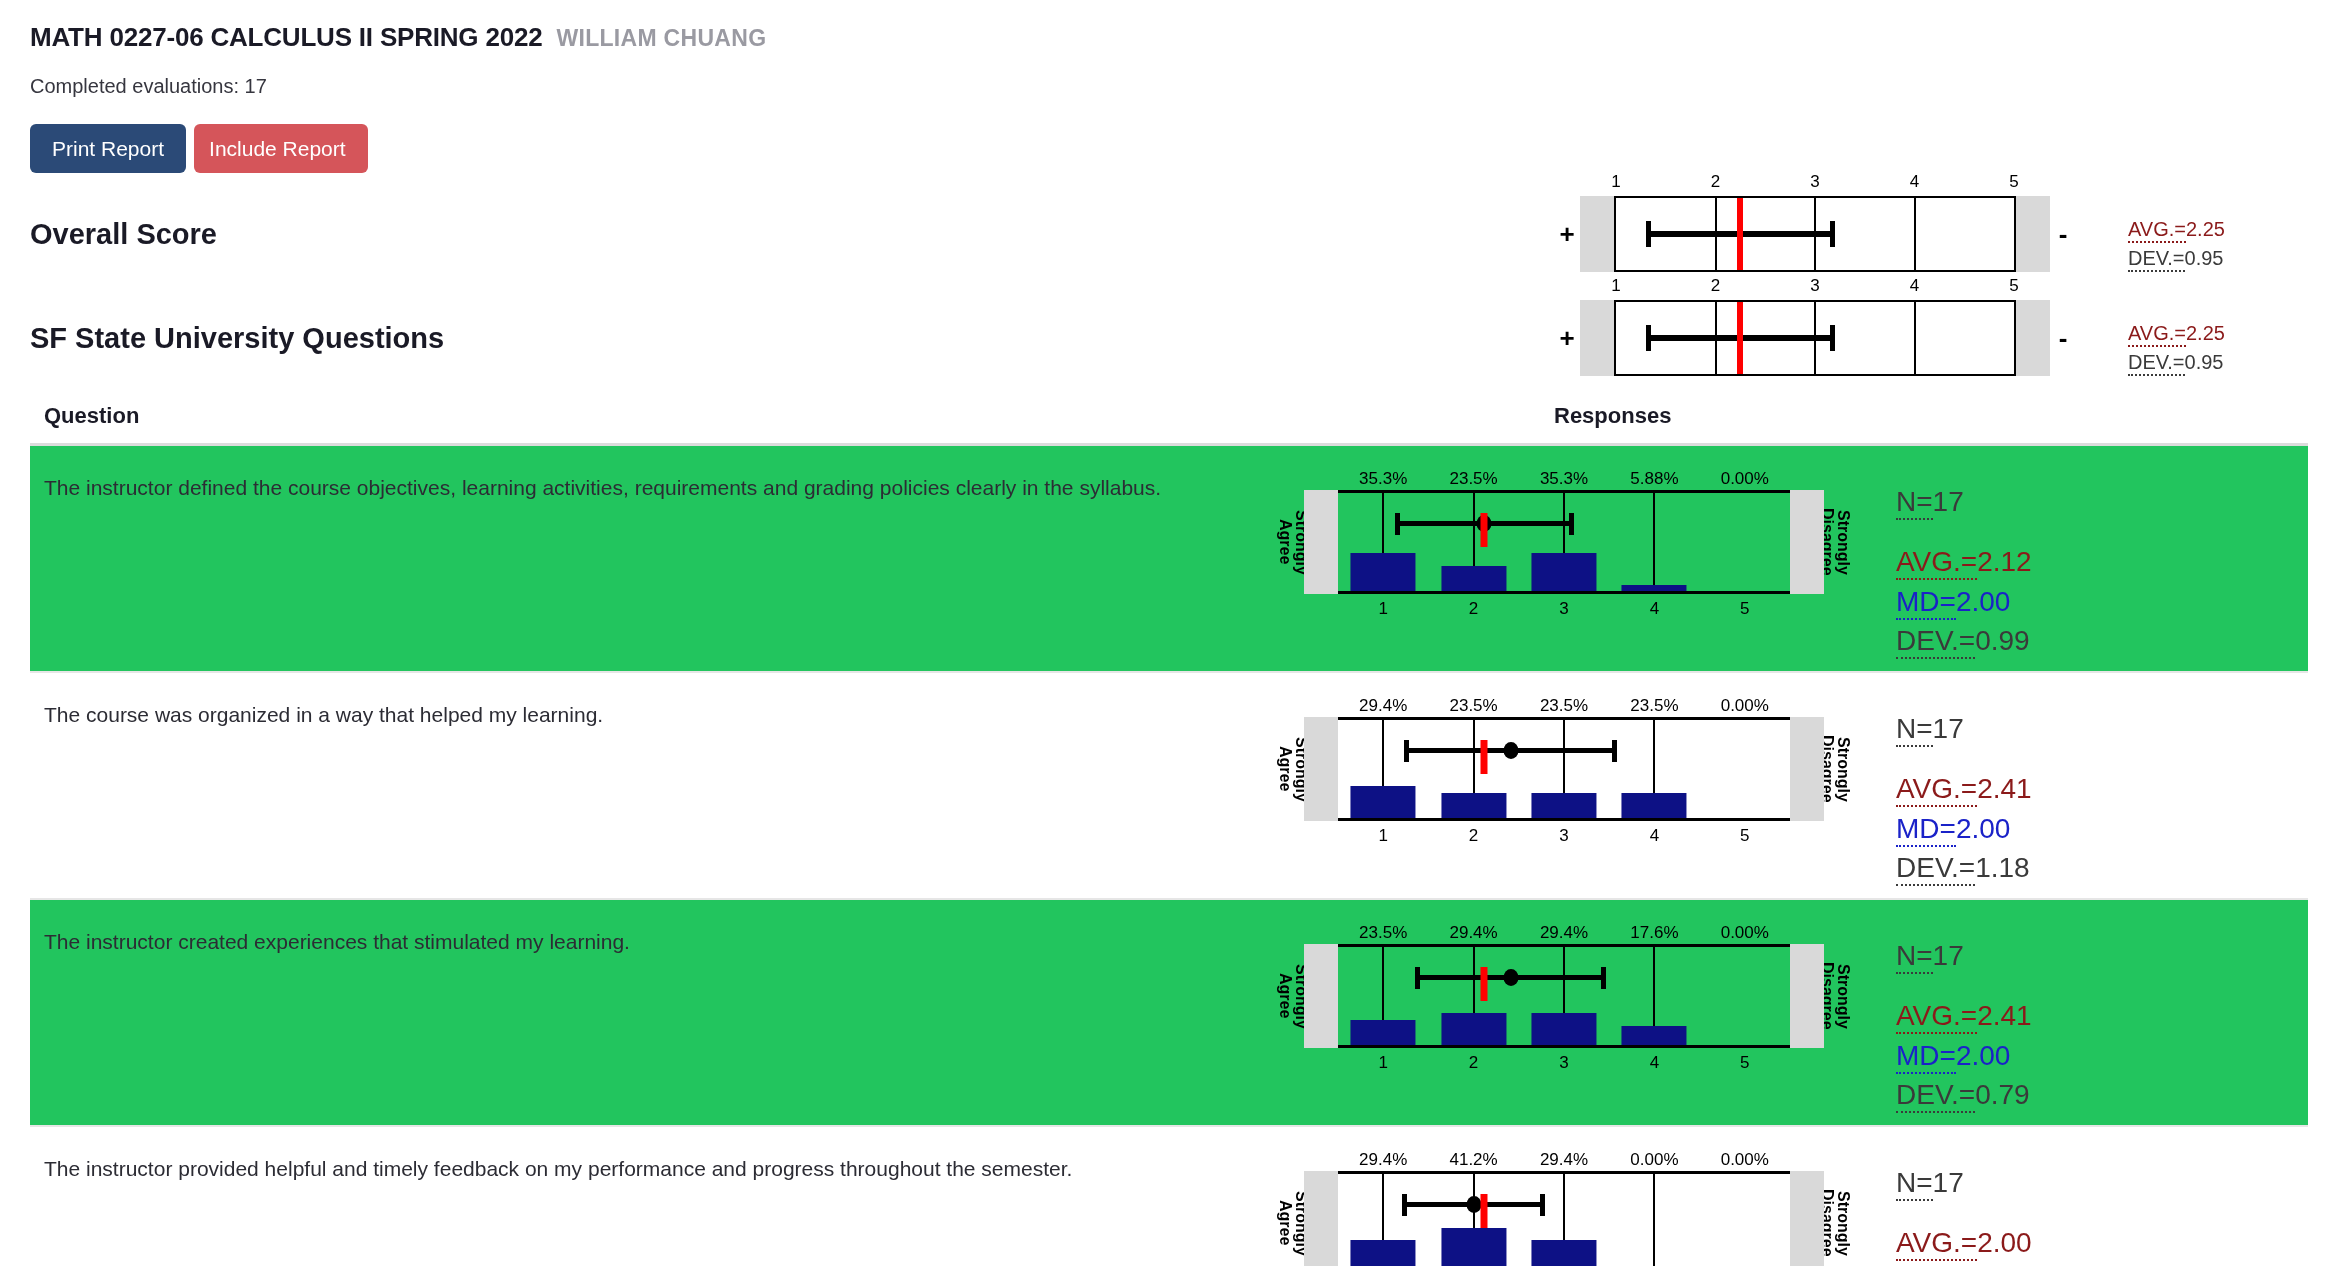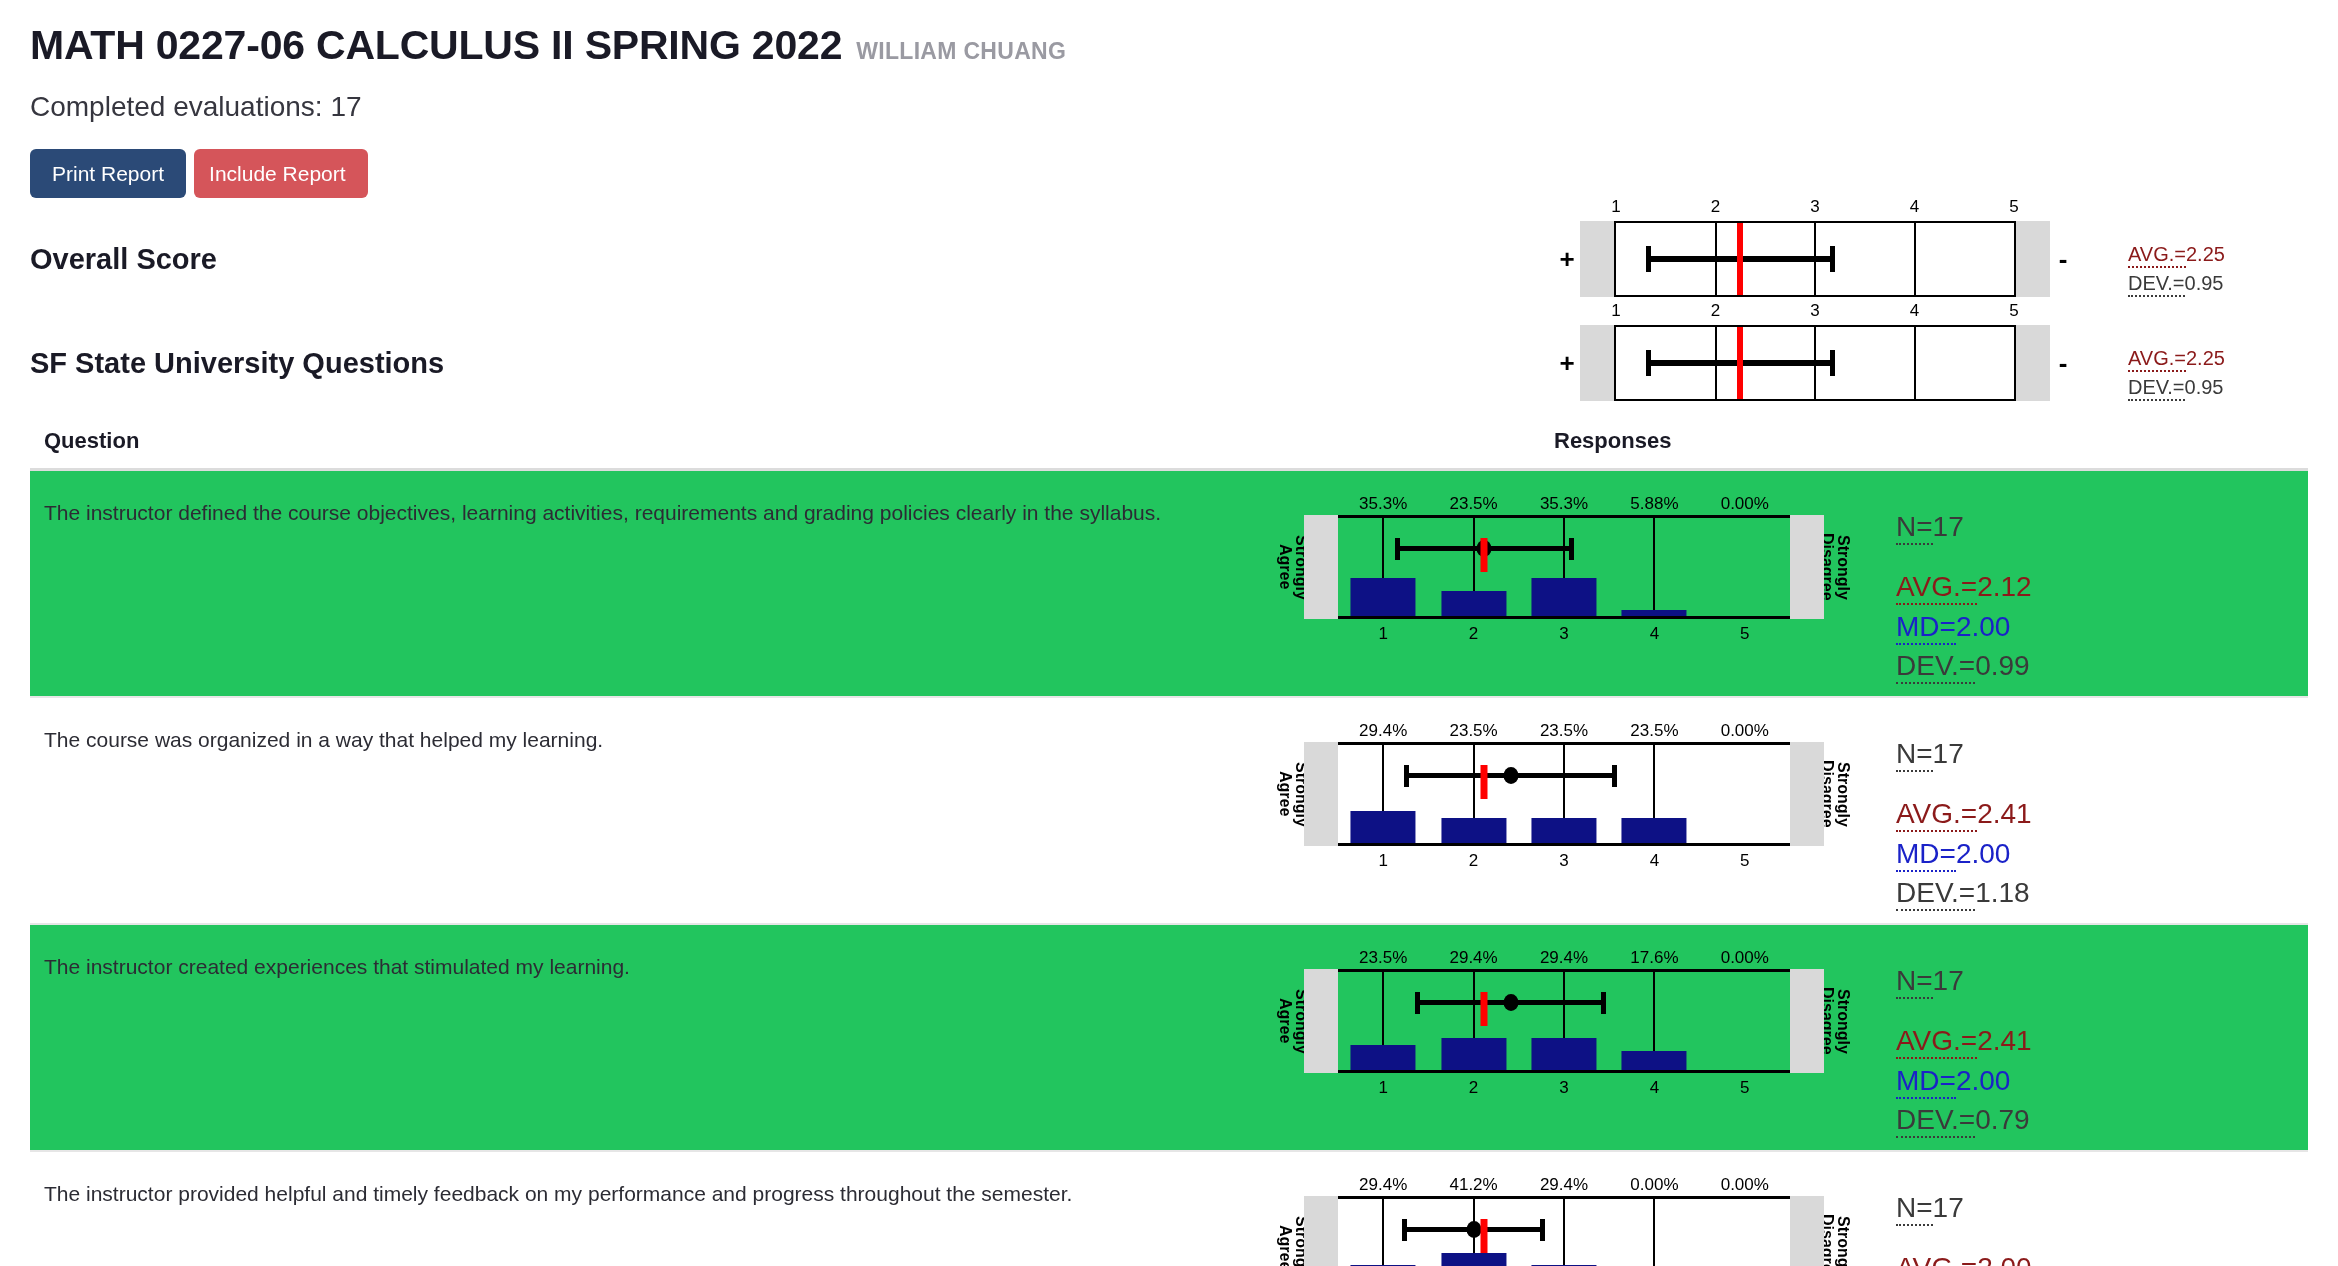--- a/index.html
+++ b/index.html
@@ -12,29 +12,29 @@
   body { width: 2338px; height: 1266px; overflow: hidden; }
 
   .page { padding: 18px 30px 0 30px; }
 
   
   .title-row {
     display: flex; align-items: baseline; gap: 14px;
     margin: 4px 0 0 0;
   }
   .course-title {
-    font-size: 41px; font-weight: bold; letter-spacing: -0.2px;
+    font-size: 26px; font-weight: bold; letter-spacing: -0.2px;
     color: #1a1a26; white-space: nowrap;
   }
   .instructor-name {
     font-size: 23px; font-weight: bold; color: #9a9aa2;
     letter-spacing: 0.3px;
   }
   .completed-line {
-    margin-top: 22px; font-size: 28px; color: #36363f;
+    margin-top: 22px; font-size: 20px; color: #36363f;
   }
   .btn-row { margin-top: 26px; display: flex; gap: 8px; }
   .btn {
     border: none; border-radius: 6px; color: #fff;
     font-size: 21px; padding: 14px 22px; cursor: pointer;
     font-family: "Liberation Sans", sans-serif;
     line-height: 1;
   }
   .btn-print { background: #2b4a77; }
   .btn-include { background: #d5555a; padding-left: 15px; }

